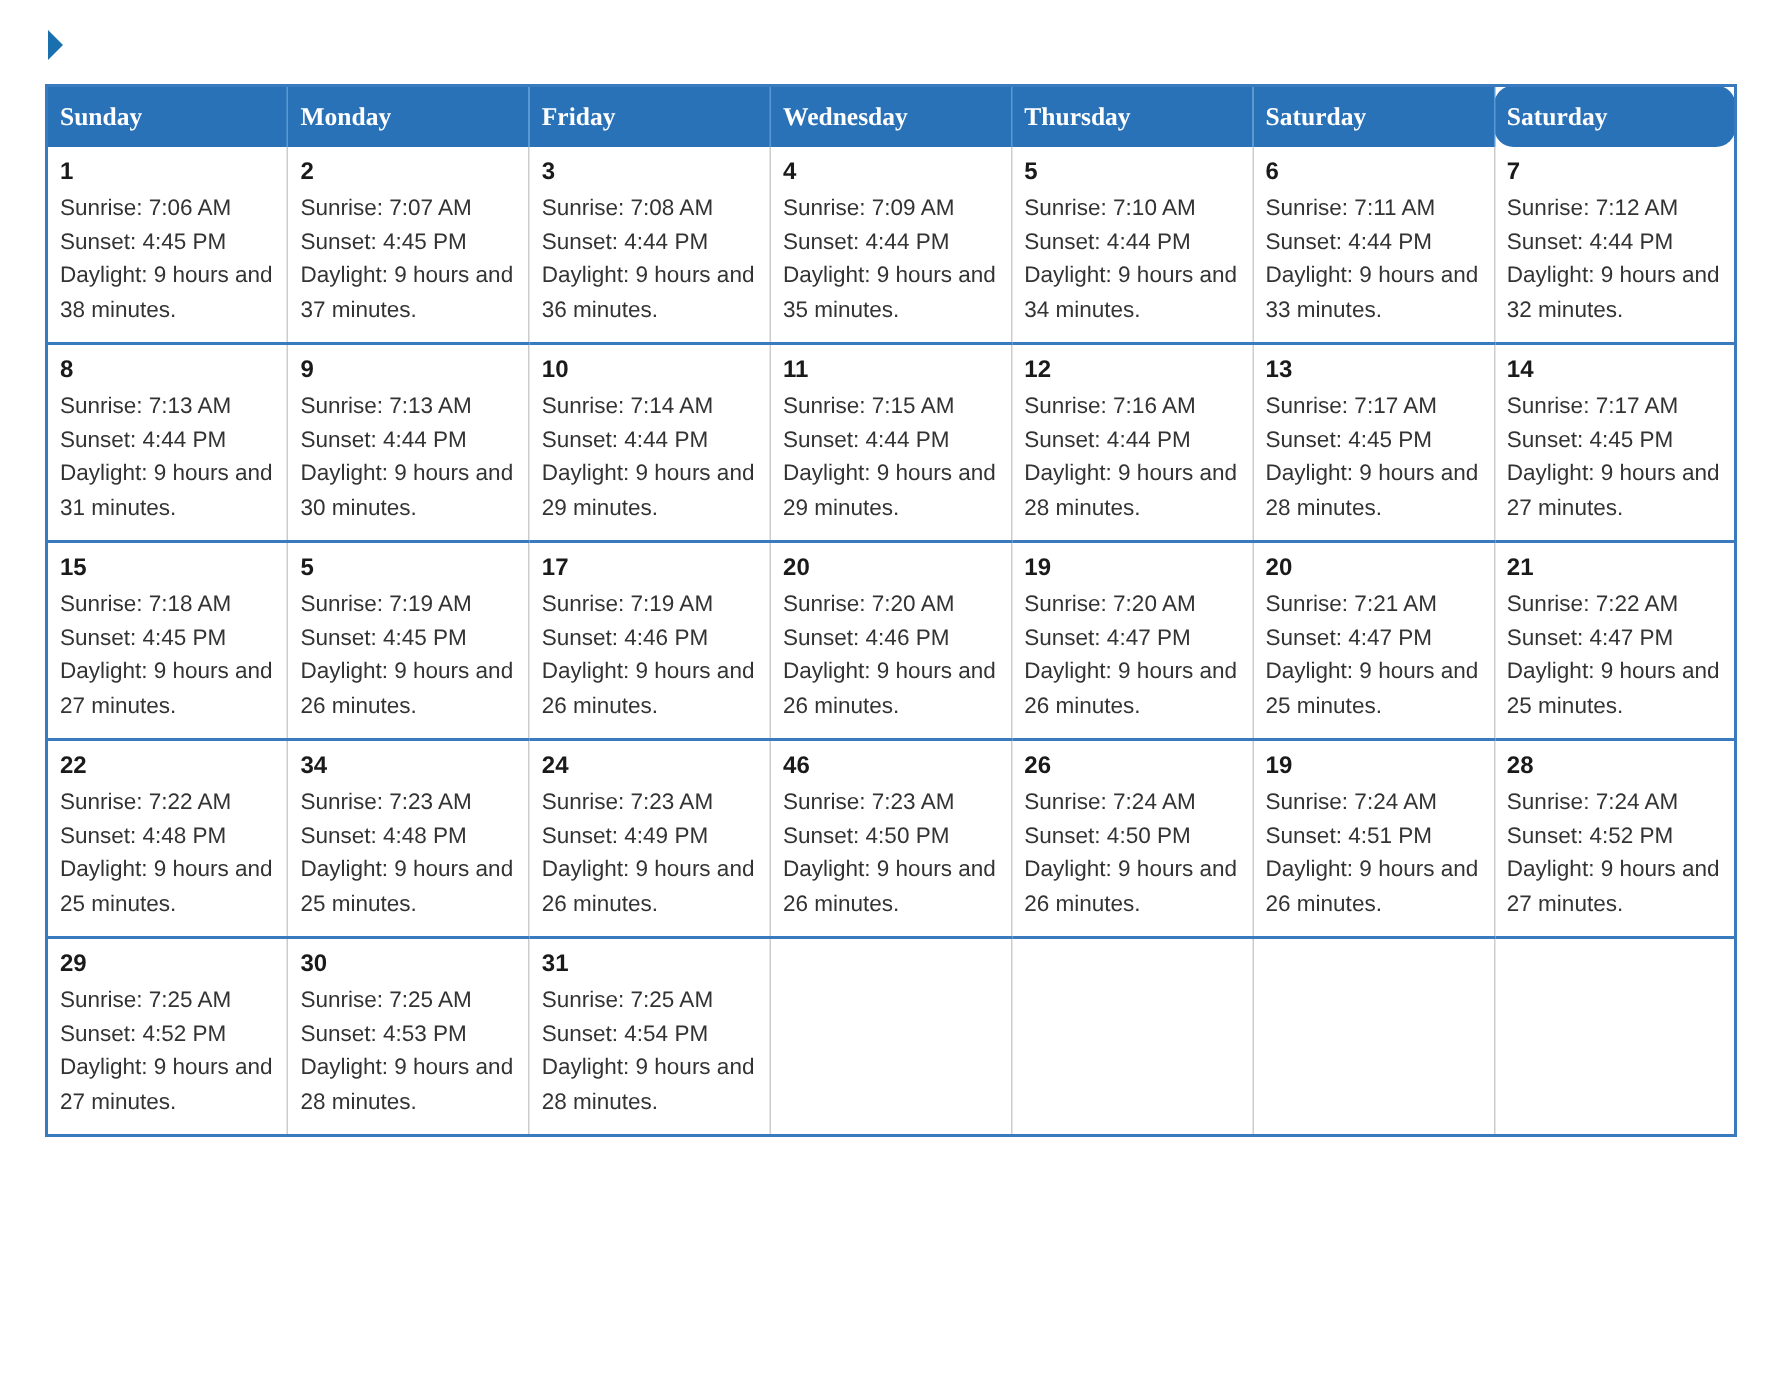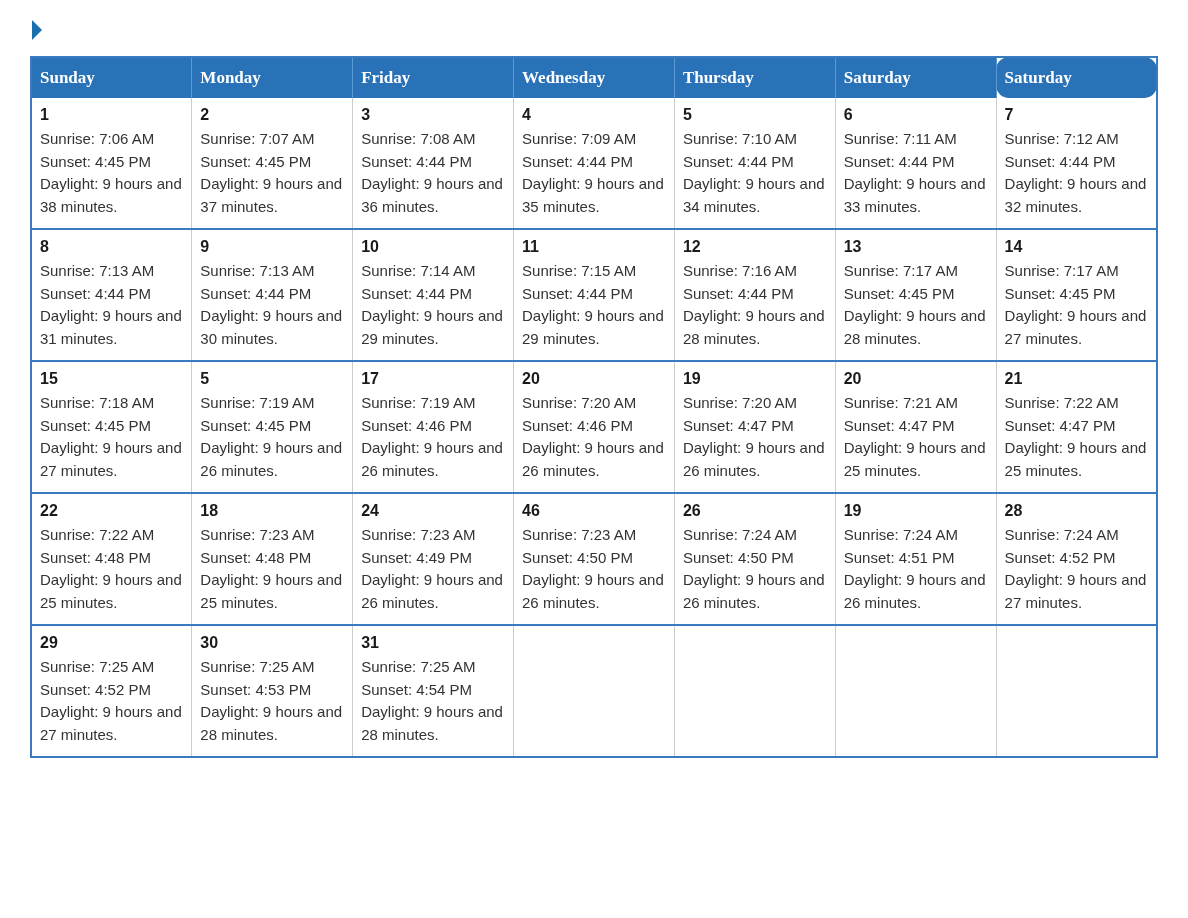--- a/index.html
+++ b/index.html
@@ -271,21 +271,21 @@
         </td>
       </tr>
       <tr>
         <td>
           <span class="day-number">22</span>
           <div class="day-info">
             Sunrise: 7:22 AM<br>Sunset: 4:48 PM<br>Daylight: 9 hours and 25 minutes.
           </div>
         </td>
         <td>
-          <span class="day-number">18</span>
+          <span class="day-number">34</span>
           <div class="day-info">
             Sunrise: 7:23 AM<br>Sunset: 4:48 PM<br>Daylight: 9 hours and 25 minutes.
           </div>
         </td>
         <td>
           <span class="day-number">24</span>
           <div class="day-info">
             Sunrise: 7:23 AM<br>Sunset: 4:49 PM<br>Daylight: 9 hours and 26 minutes.
           </div>
         </td>

